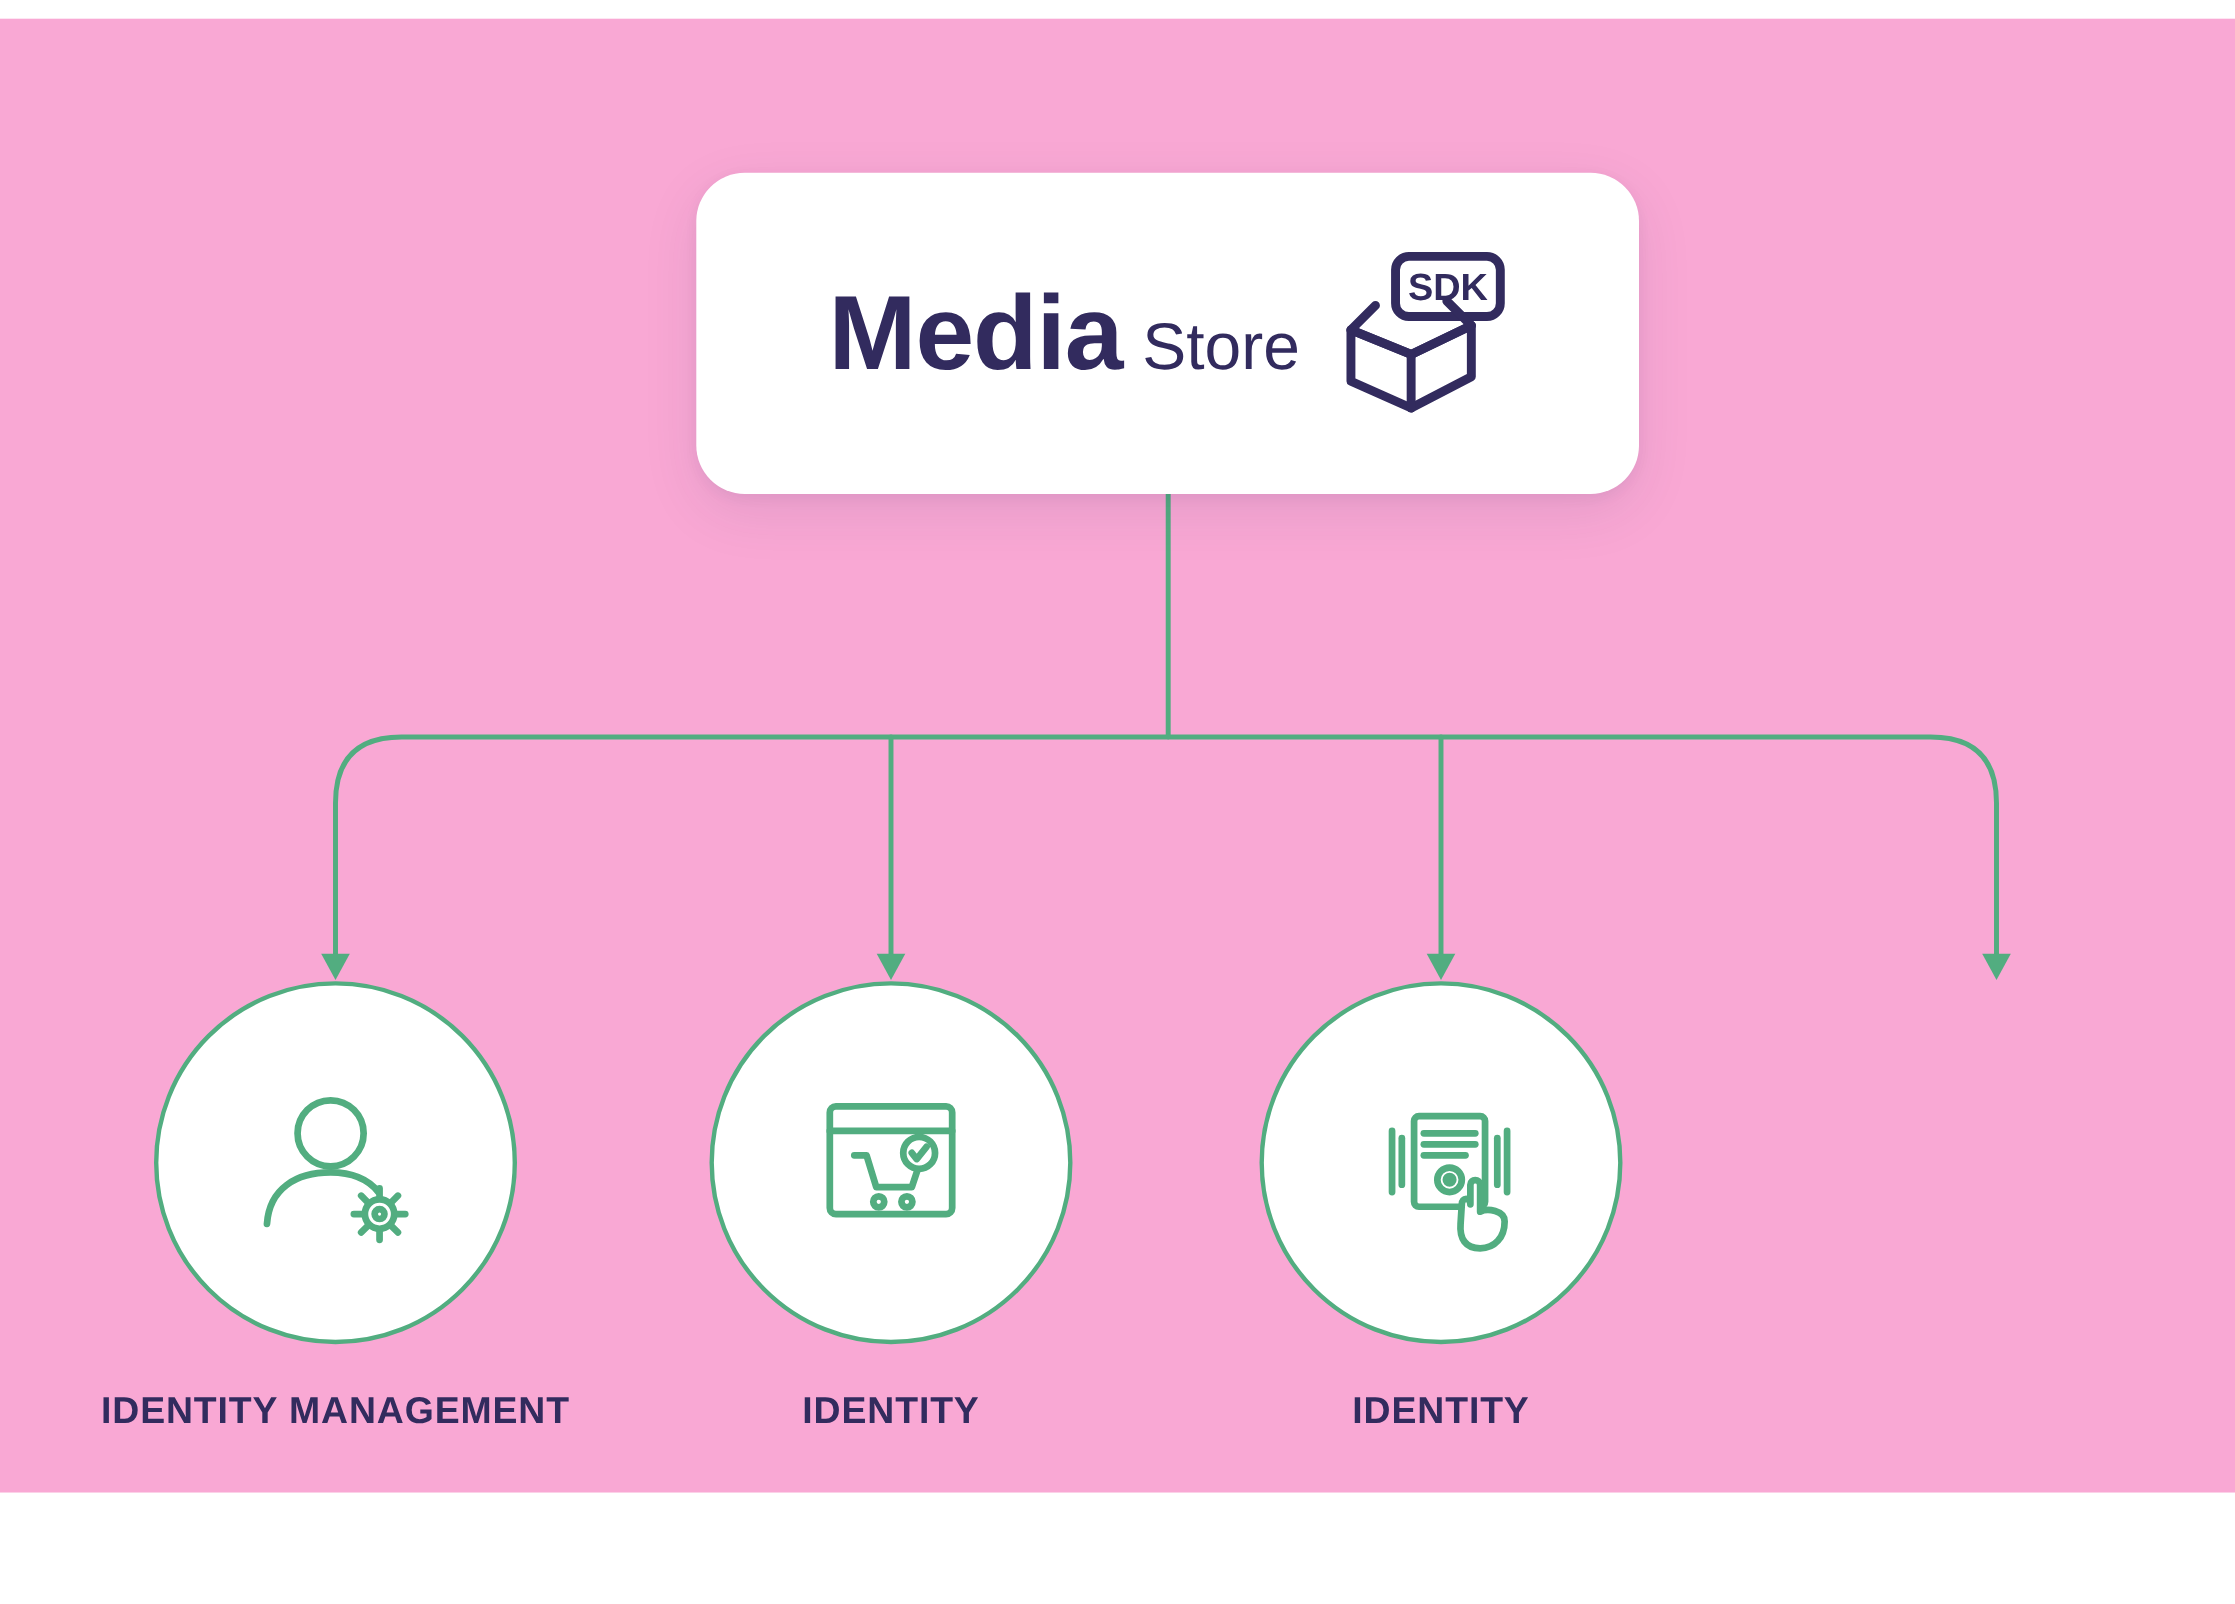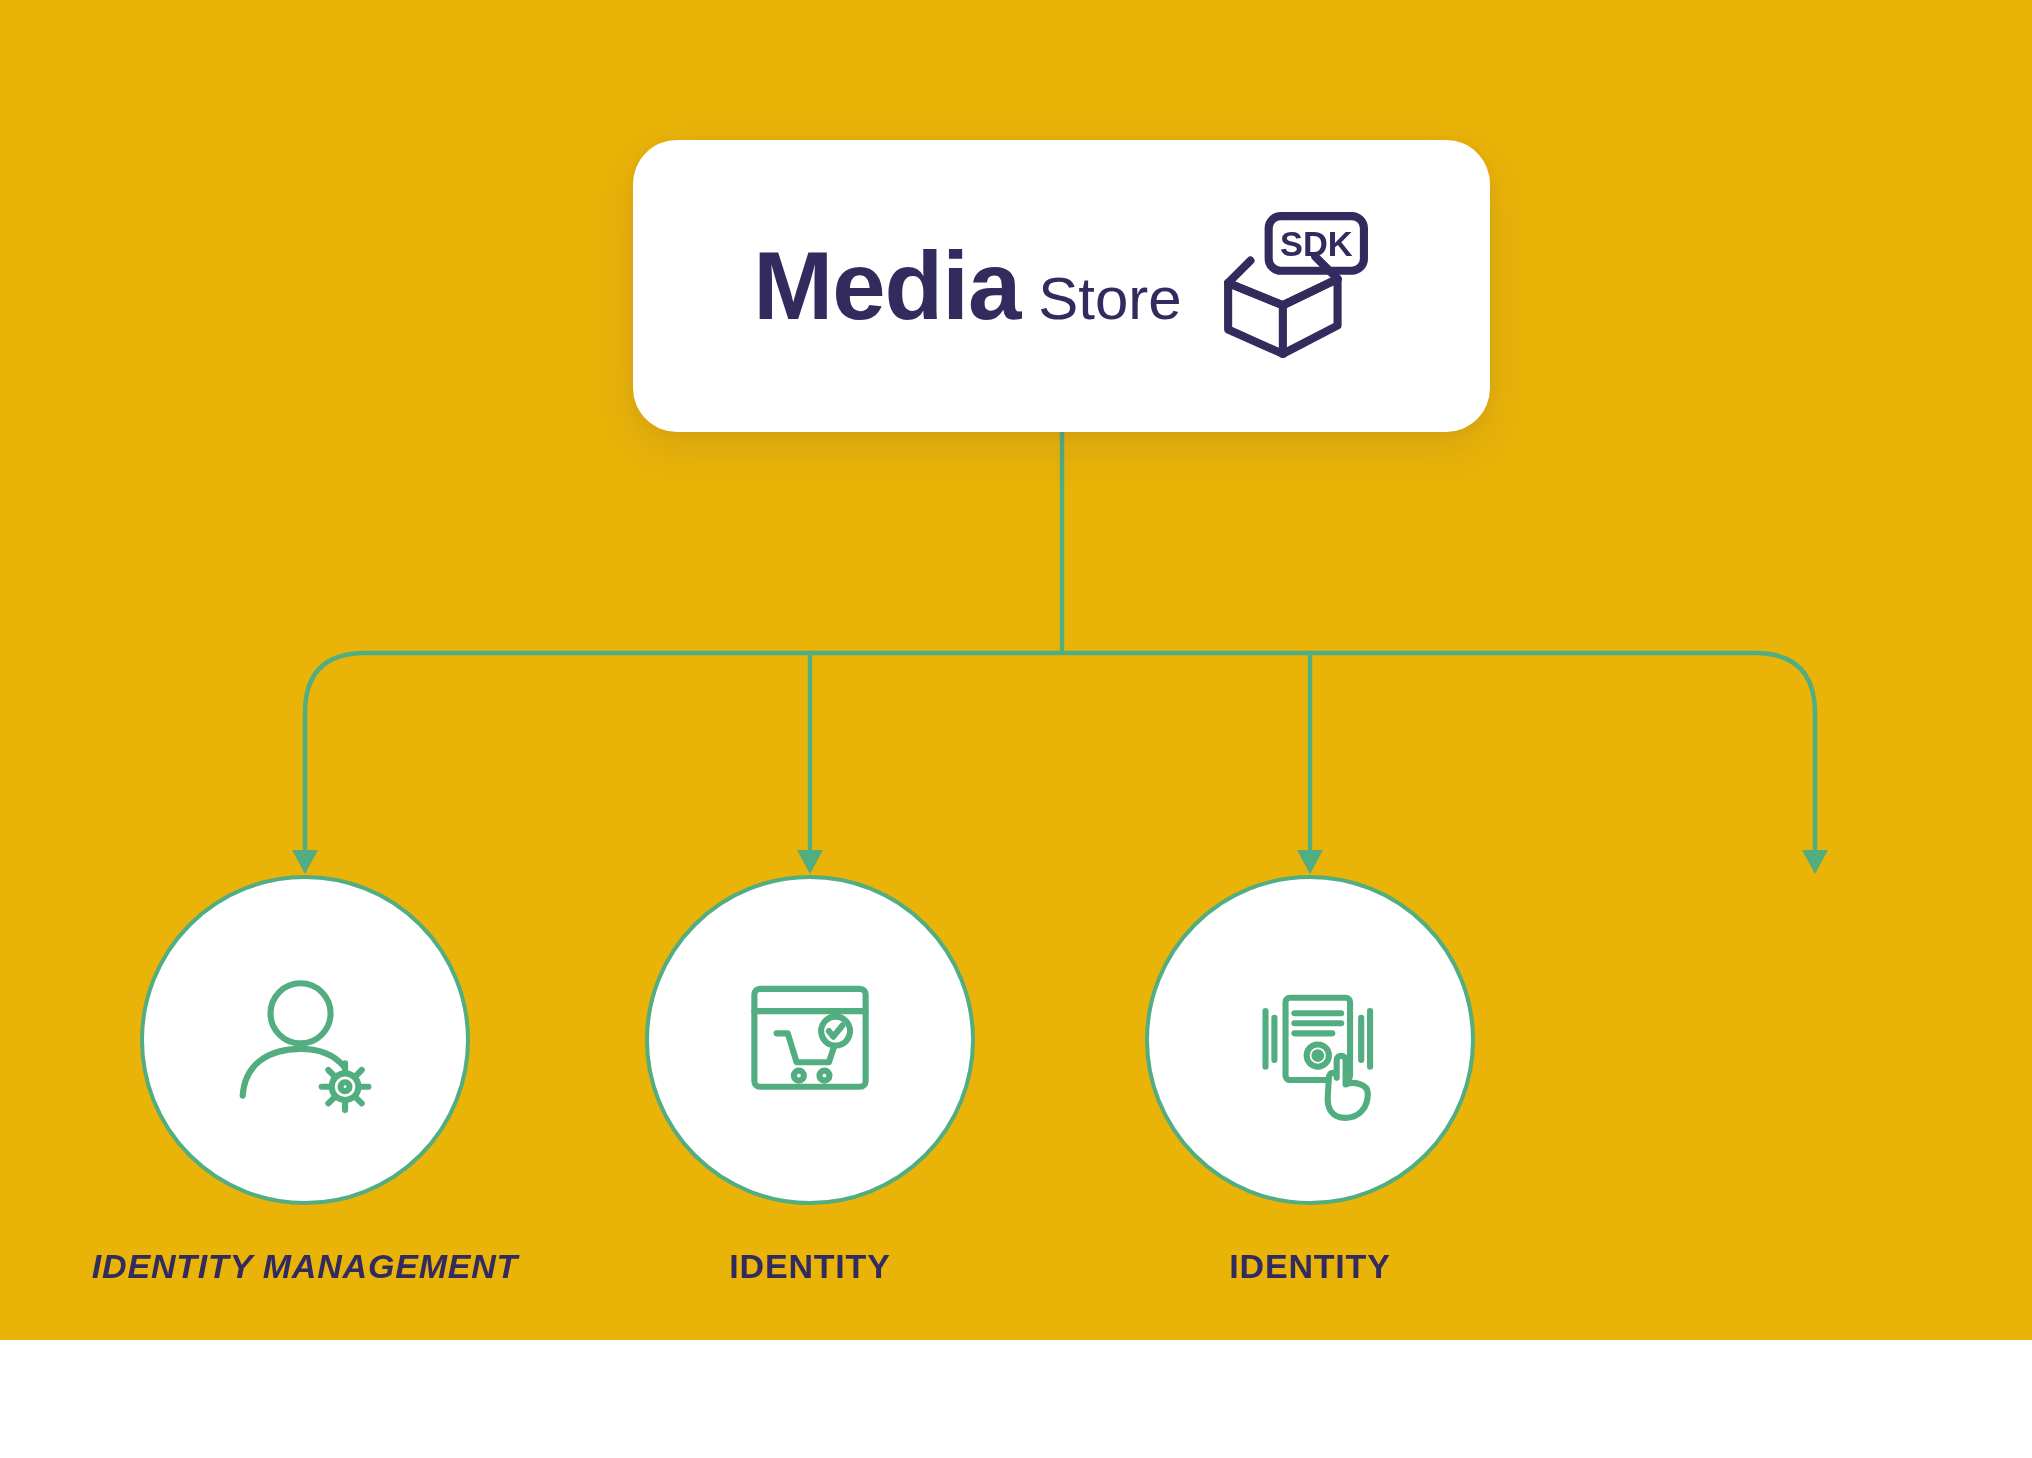--- a/index.html
+++ b/index.html
@@ -1,22 +1,23 @@
 <!DOCTYPE html>
 <html><head>
 <meta charset="utf-8">
 <style>
   html, body { margin: 0; padding: 0; background: #ffffff; }
   .stage {
     position: relative;
     width: 2032px;
     height: 1340px;
-    background: #eab308;
+    background: #f9a8d4;
     overflow: hidden;
     font-family: "Liberation Sans", sans-serif;
+    margin-top: 17px;
   }
   .connectors { position: absolute; left: 0; top: 0; width: 2032px; height: 1458px; }
 
   .card {
     position: absolute;
     left: 633px; top: 140px;
     width: 857px; height: 292px;
     background: #ffffff;
     border-radius: 44px;
     box-shadow: 0 16px 50px rgba(50,43,94,0.10), 0 3px 12px rgba(50,43,94,0.06);
@@ -48,21 +49,21 @@
     left: 50%;
     transform: translateX(-50%);
     width: 620px;
     text-align: center;
     font-size: 34px;
     font-weight: 800;
     letter-spacing: 0.8px;
     color: #322b5e;
     white-space: nowrap;
   }
-  .node-1 { left: 140px;  top: 875px; font-style: italic; }
+  .node-1 { left: 140px;  top: 875px; }
   .node-2 { left: 645px;  top: 875px; }
   .node-3 { left: 1145px; top: 875px; }
   .node-4 { left: 1650px; top: 875px; }
 </style>
 </head>
 <body>
 
 <div class="stage">
 
   <svg class="connectors" viewBox="0 0 2032 1458" fill="none">

